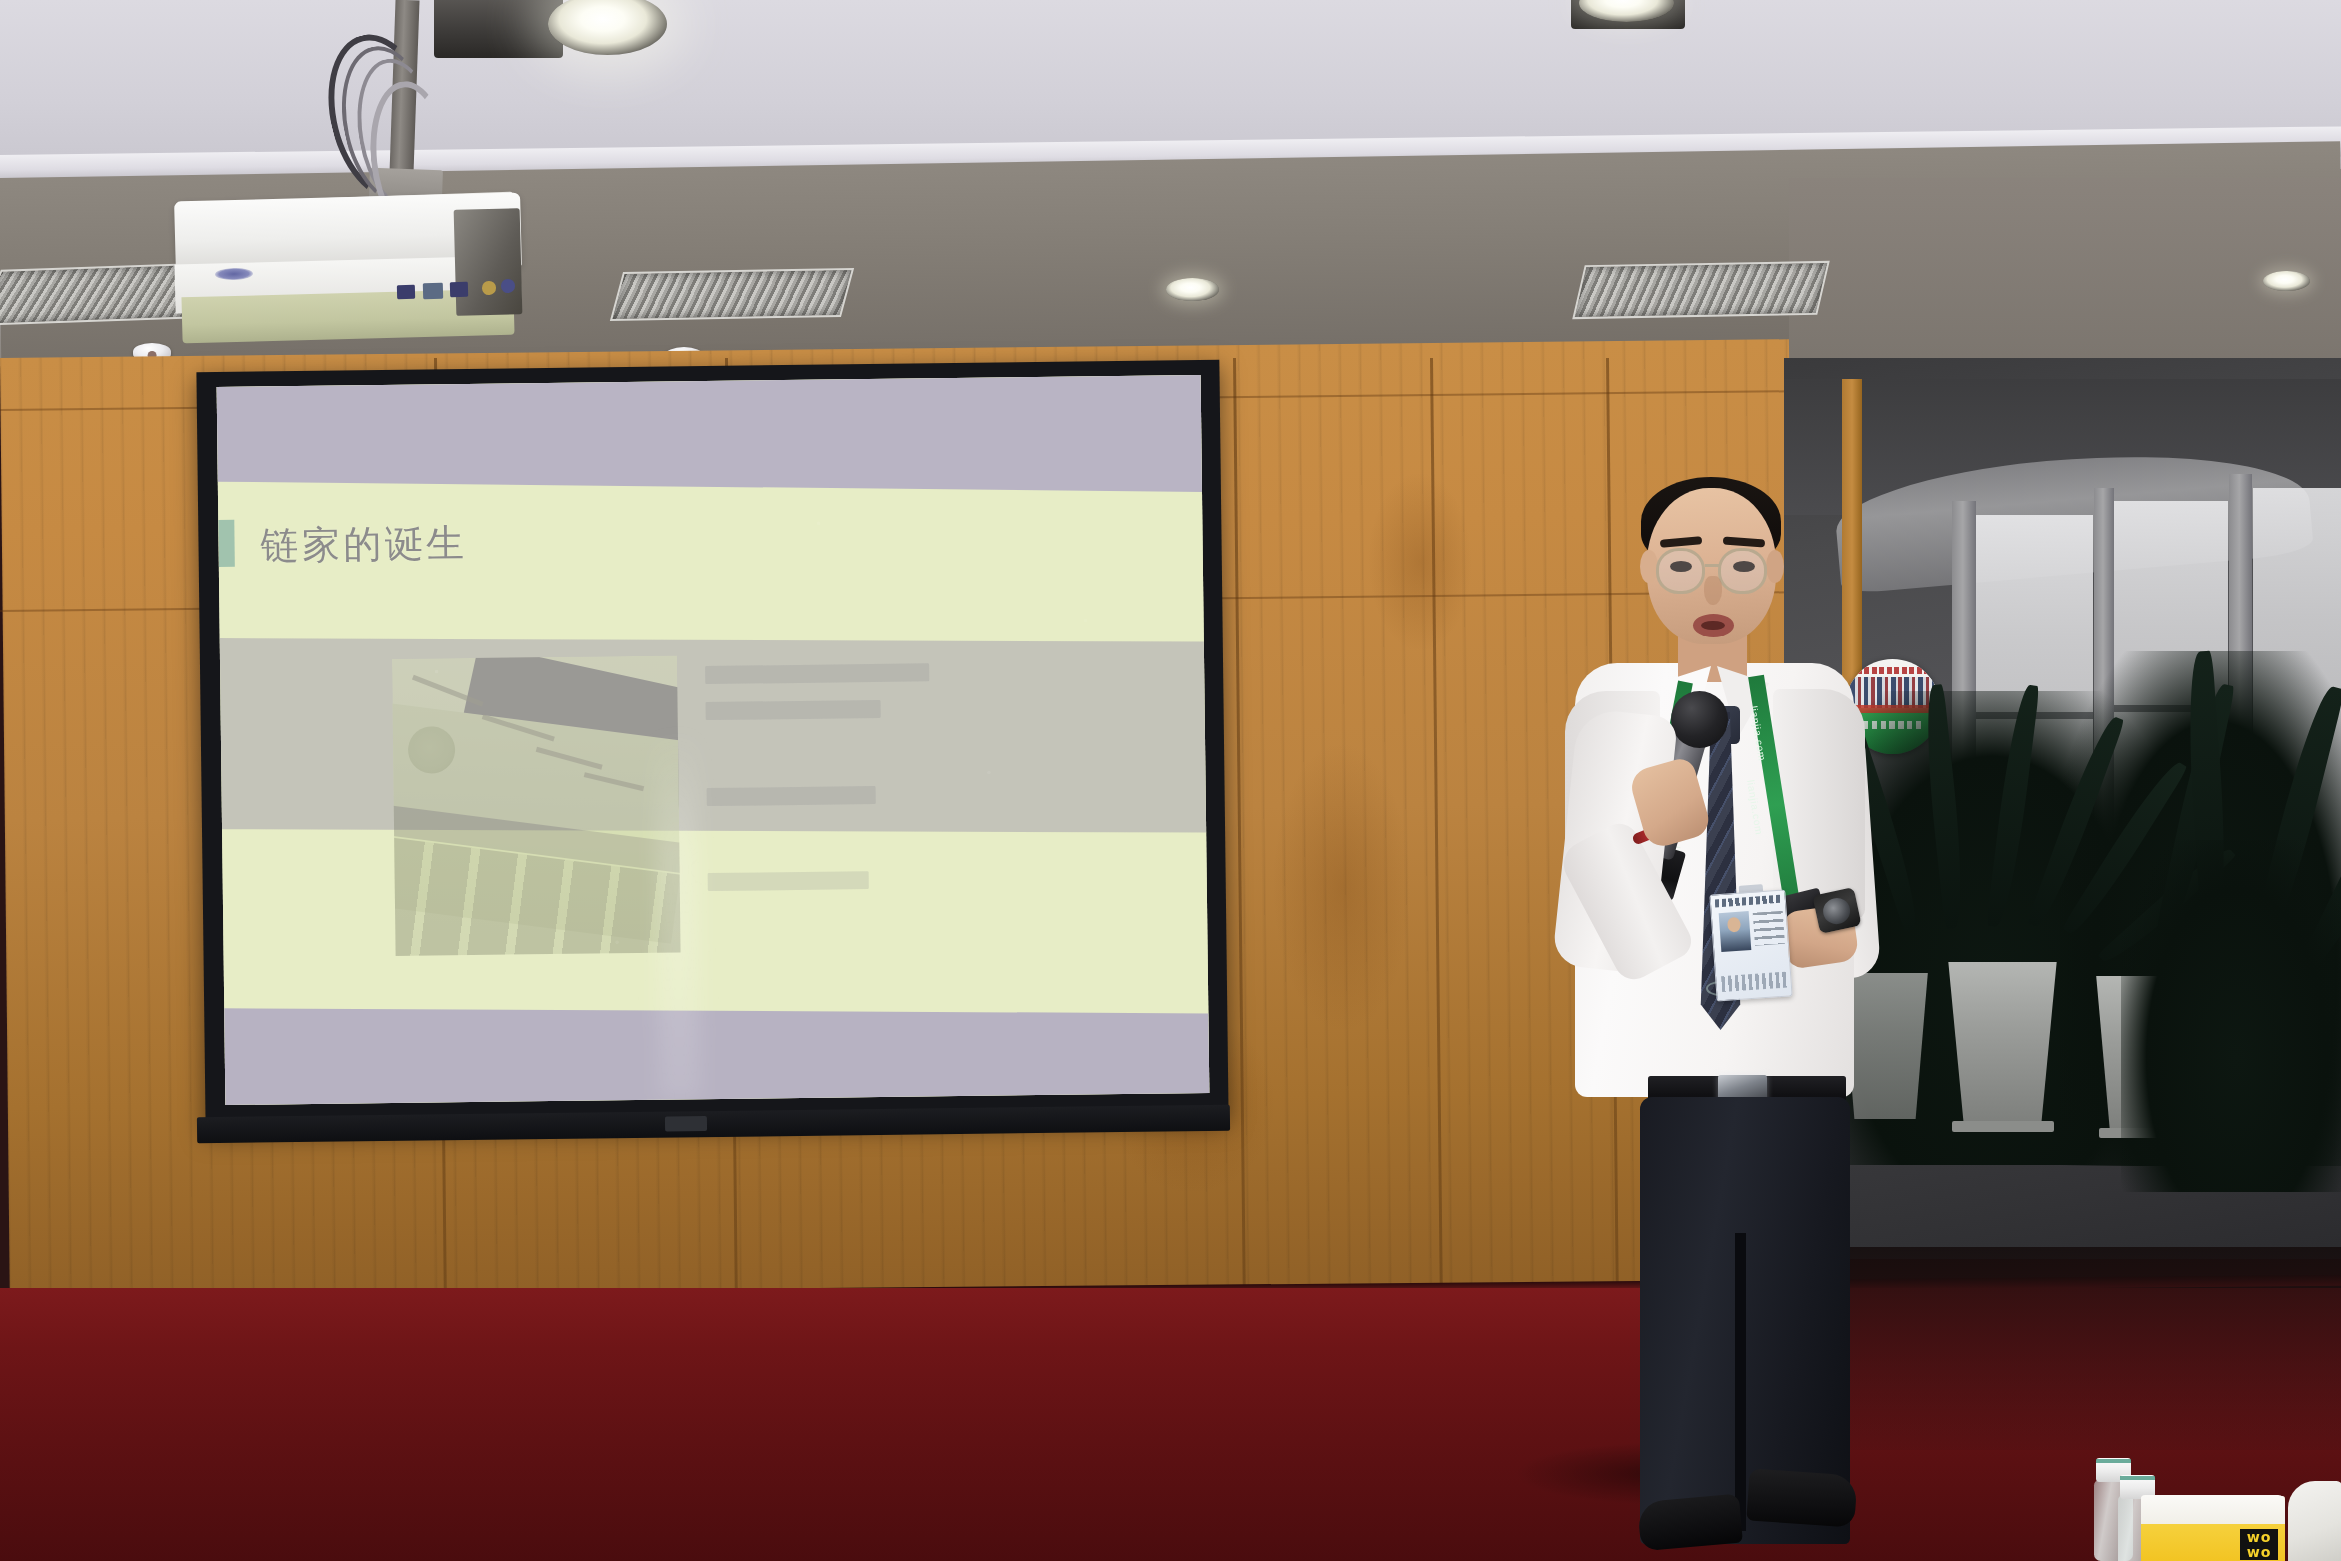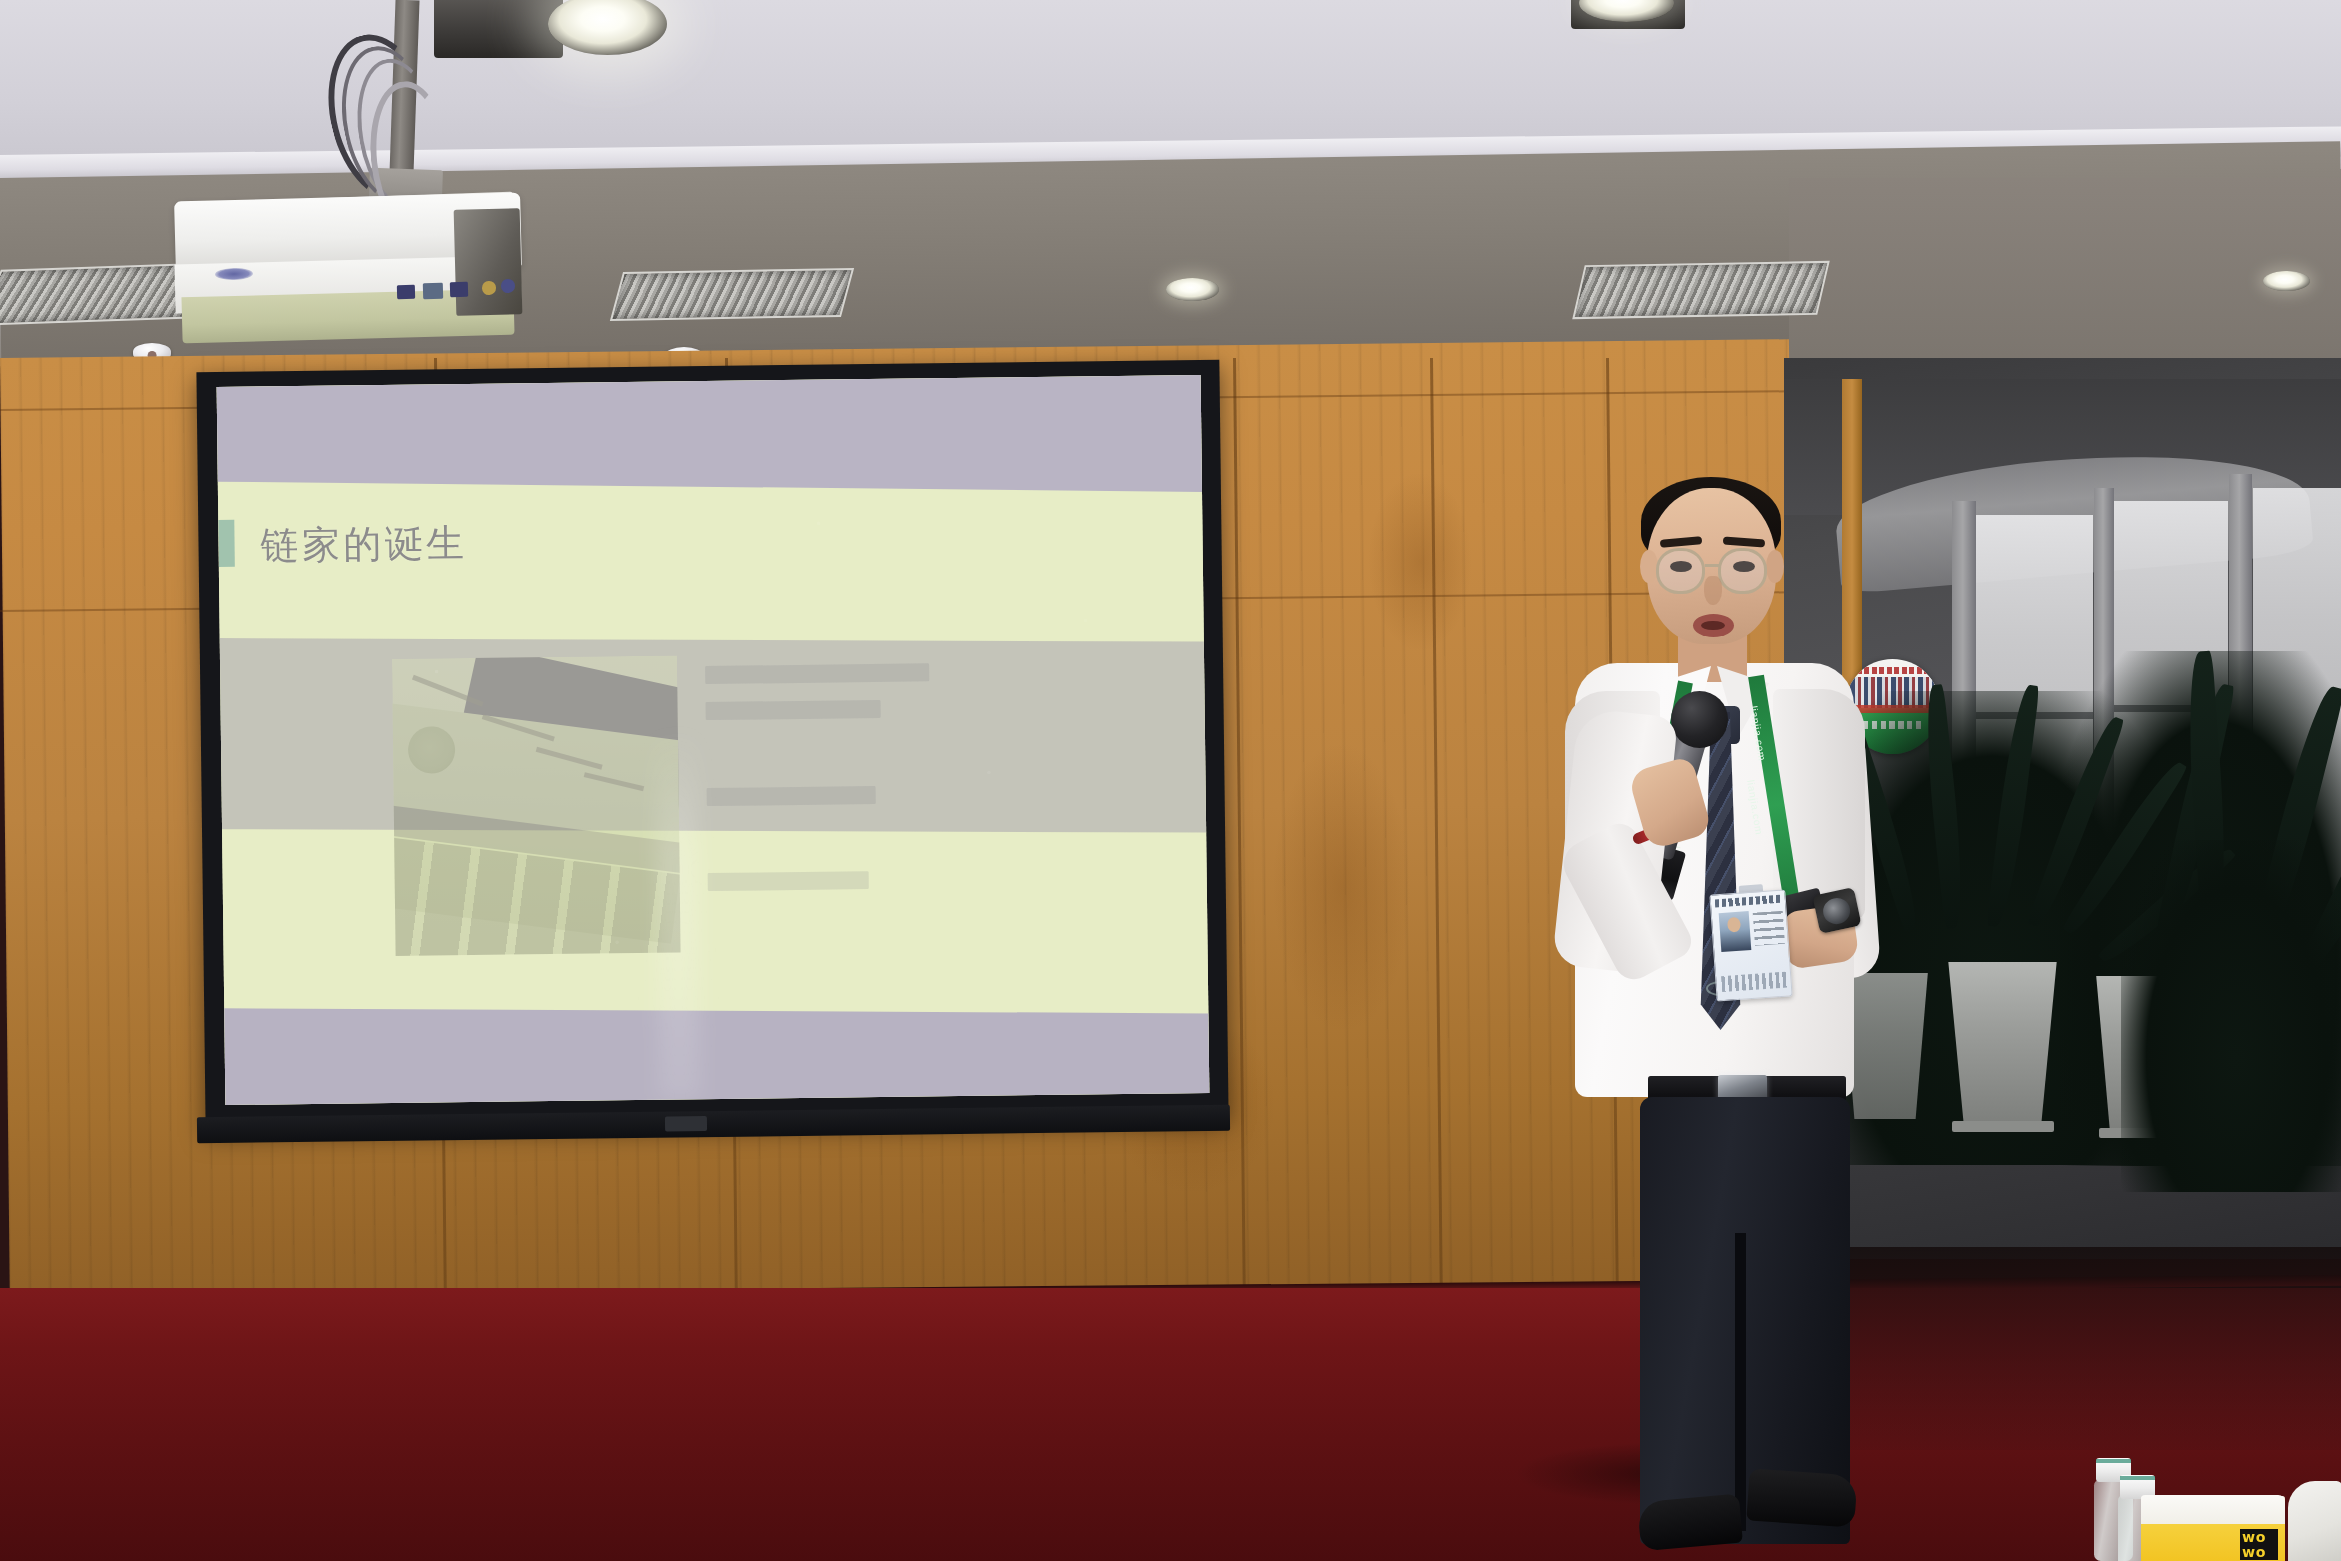--- a/index.html
+++ b/index.html
@@ -799,21 +799,21 @@
   }
   .snack-logo {
     position: absolute; left: 2240px; top: 1529px;
     width: 38px; height: 31px;
     background: #111;
     color: #f5d02a;
     font-size: 14.2px;
     font-weight: bold;
     line-height: 15px;
     letter-spacing: 0.7px;
-    text-align: left;
+    text-align: center;
     padding: 0.7px 2px;
     font-family: "DejaVu Sans", sans-serif;
   }
   .white-cloth {
     position: absolute; left: 2288px; top: 1481px;
     width: 54px; height: 80px;
     background: linear-gradient(160deg, #f4f3f0 0%, #e4e3de 60%, #cfcec8 100%);
     border-radius: 27px 5.4px 0 0;
   }
 

